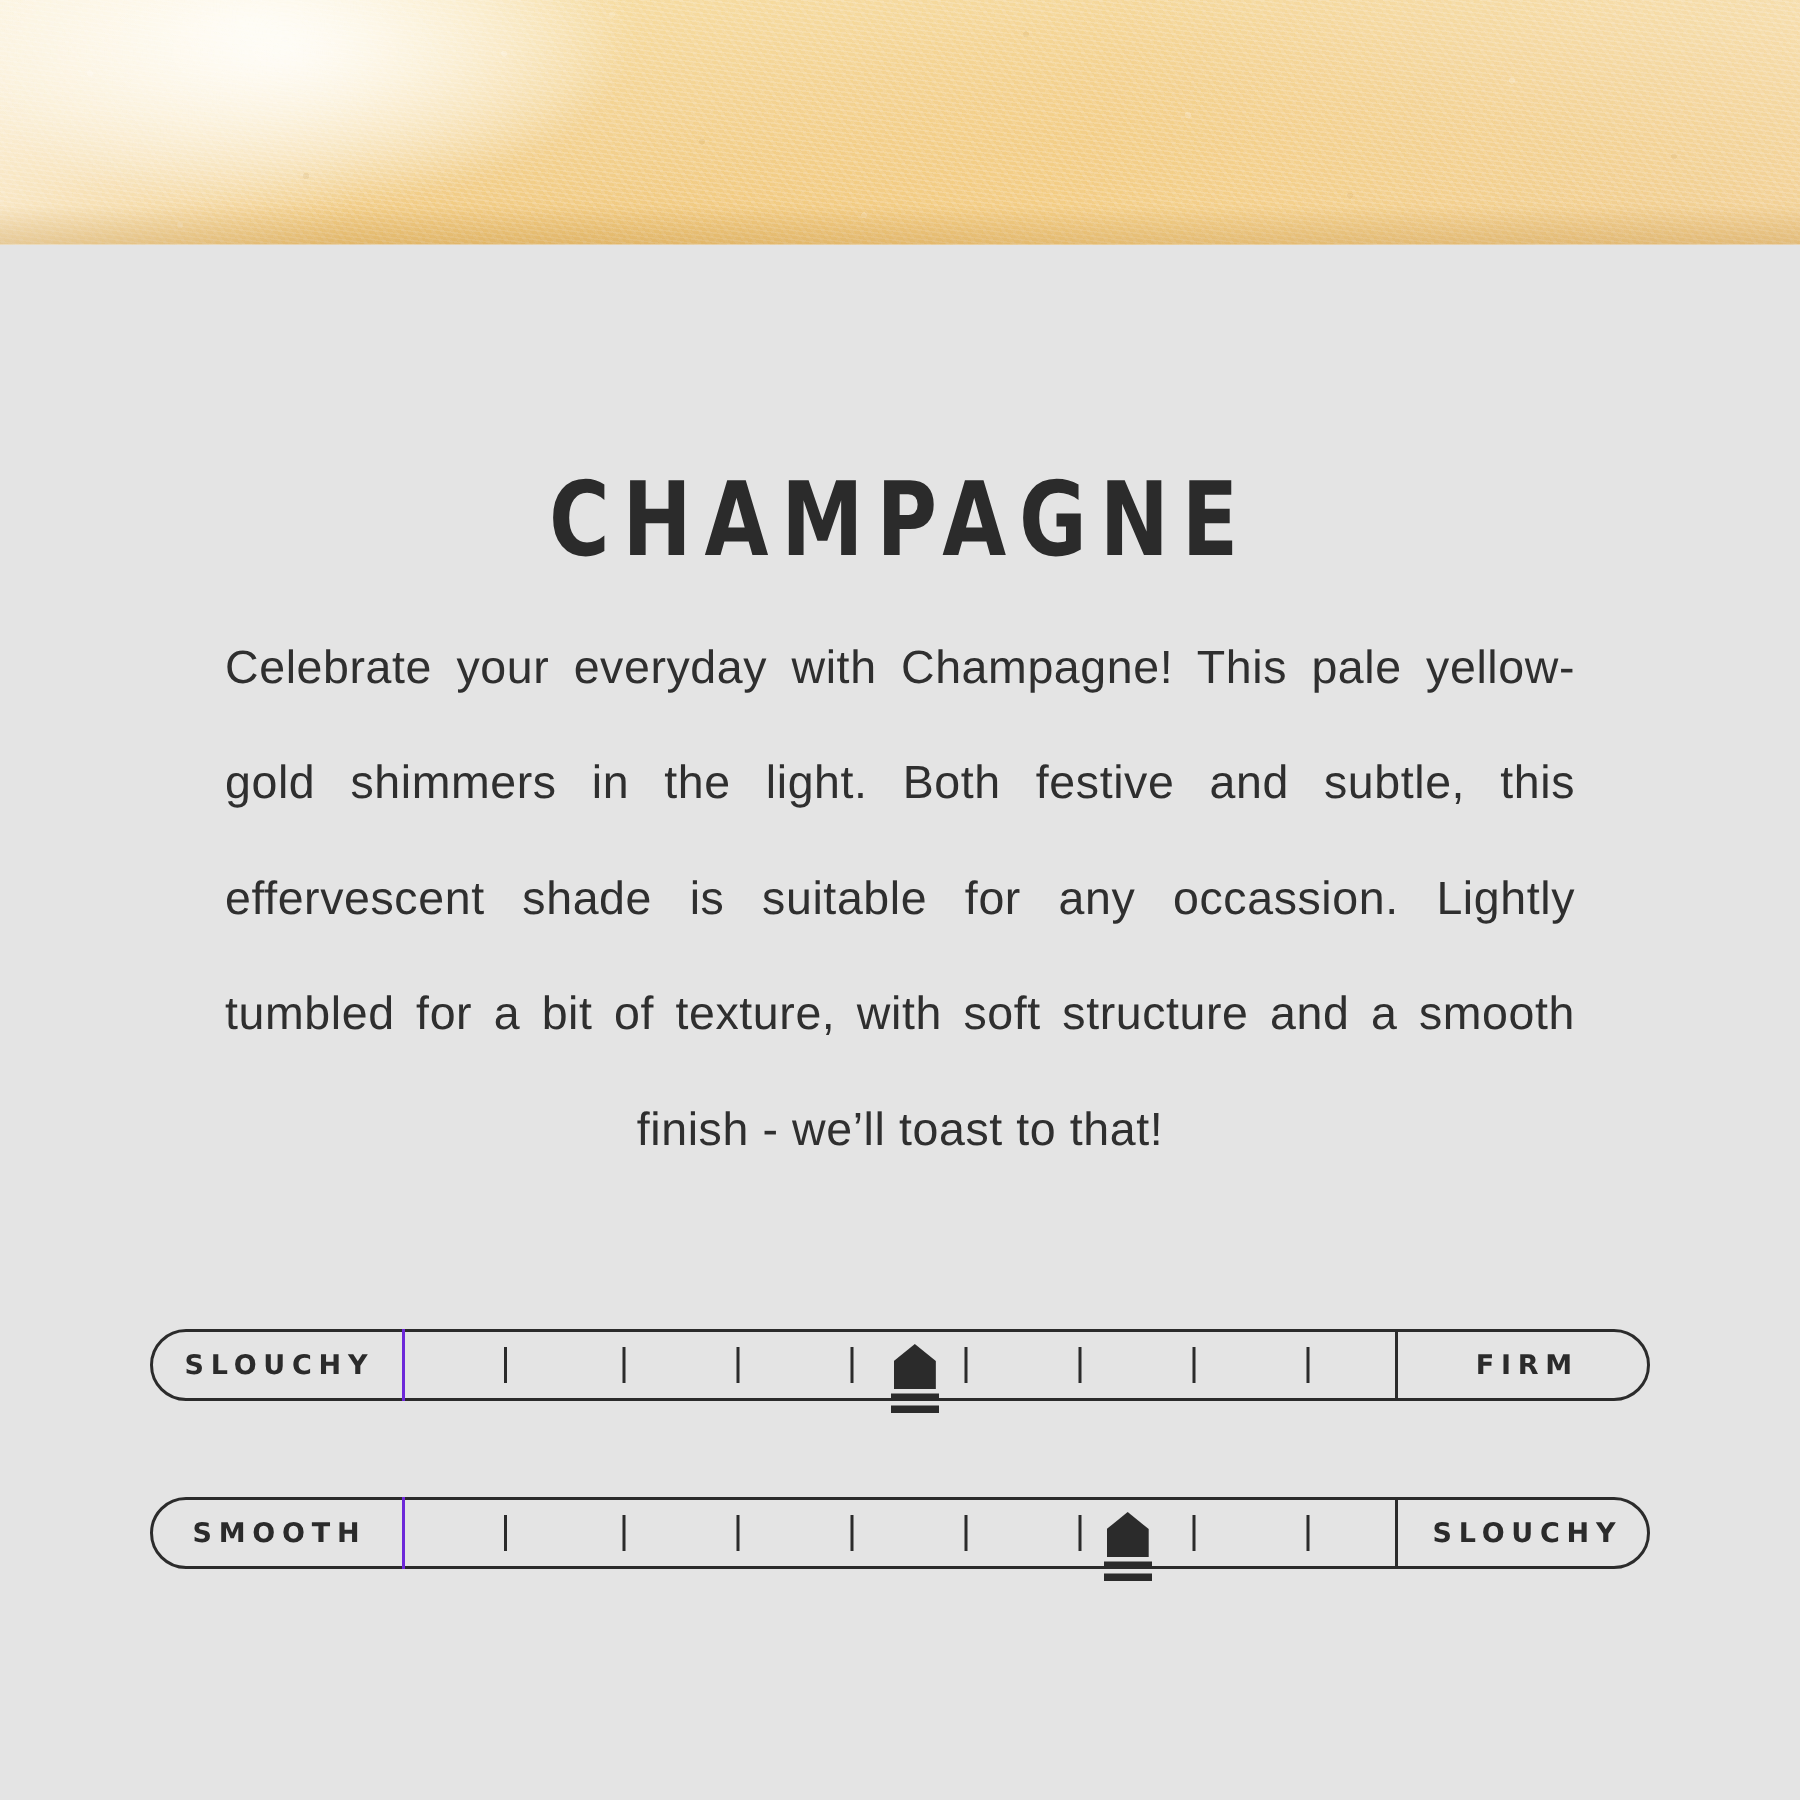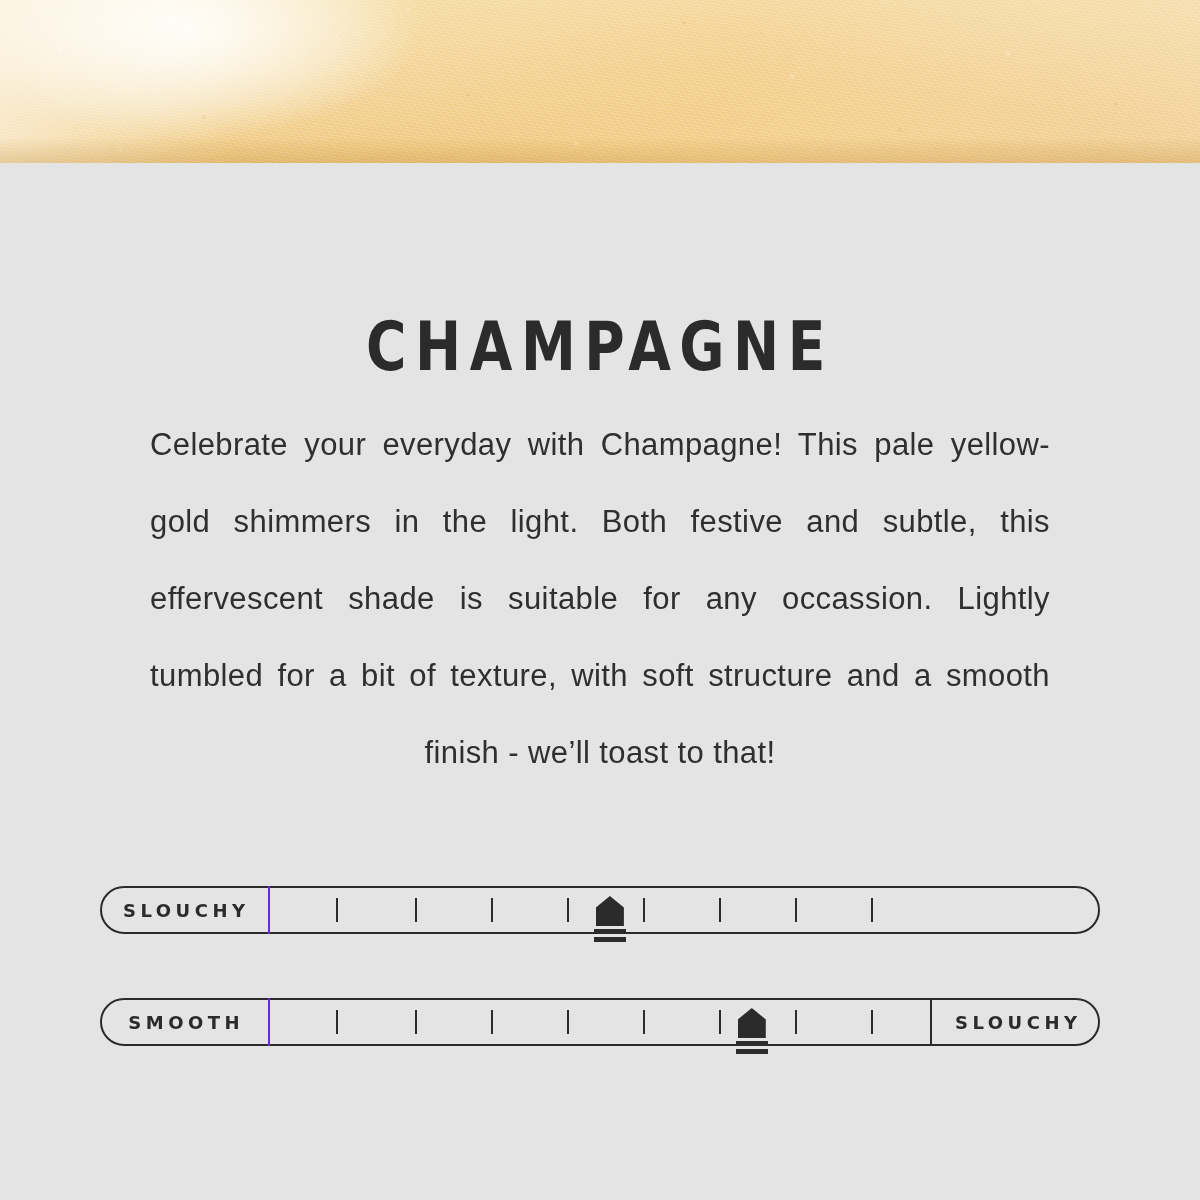--- a/index.html
+++ b/index.html
@@ -233,20 +233,21 @@
 
     <h1 class="title">CHAMPAGNE</h1>
 
     <p class="description">Celebrate your everyday with Champagne! This pale yellow-gold shimmers in the light. Both festive and subtle, this effervescent shade is suitable for any occassion. Lightly tumbled for a bit of texture, with soft structure and a smooth finish - we’ll toast to that!</p>
 
     <div class="sliders">
 
       <div class="slider-row">
         <div class="slider-track"></div>
         <div class="cap cap-left">SLOUCHY</div>
+        <div class="cap cap-right">FIRM</div>
         <div class="ticks">
           <div class="tick" style="left:10%"></div>
           <div class="tick" style="left:22%"></div>
           <div class="tick" style="left:33.5%"></div>
           <div class="tick" style="left:45%"></div>
           <div class="tick" style="left:56.5%"></div>
           <div class="tick" style="left:68%"></div>
           <div class="tick" style="left:79.5%"></div>
           <div class="tick" style="left:91%"></div>
           <div class="marker" style="left:51.5%">

